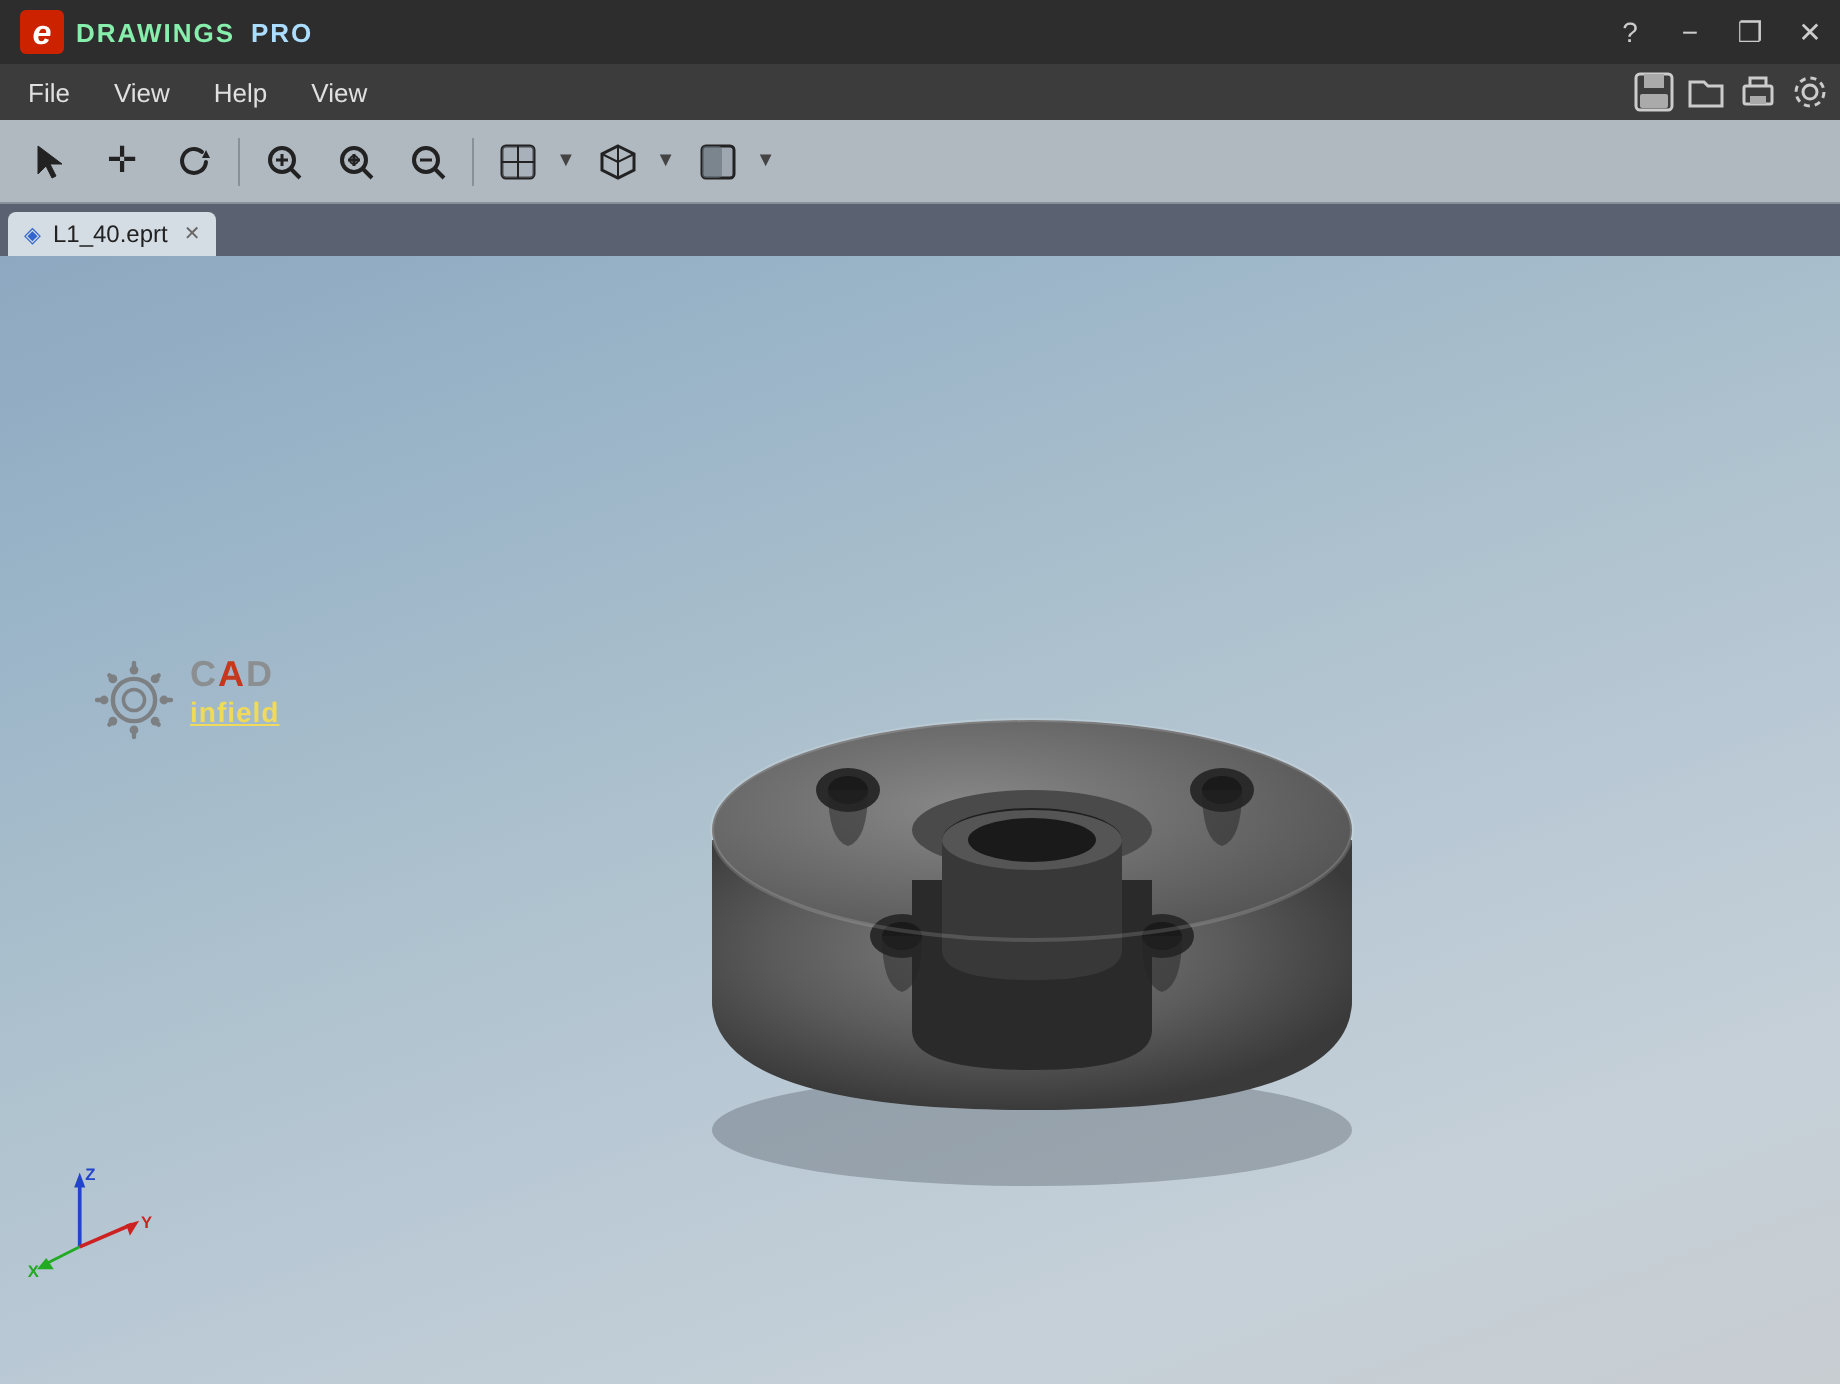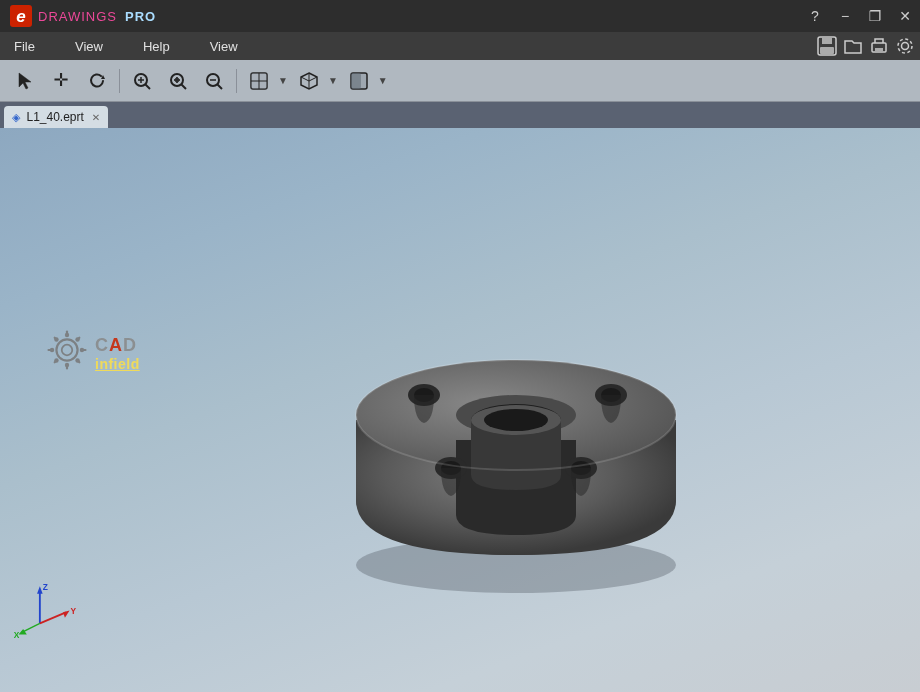--- a/index.html
+++ b/index.html
@@ -19,23 +19,23 @@
       align-items: center;
       padding-left: 8px;
       gap: 6px;
     }
     #app-logo {
       display: flex;
       align-items: center;
       gap: 4px;
     }
     #logo-drawings {
-      color: #ec4899;
+      color: #86efac;
       font-size: 13px;
-      font-weight: 400;
+      font-weight: 700;
       letter-spacing: 1px;
     }
     #logo-pro {
       color: #e8e8e8;
       font-size: 13px;
       font-weight: 600;
       letter-spacing: 1px;
     }
     #titlebar-right {
       display: flex;
@@ -55,21 +55,21 @@
     }
 
     
     #menubar {
       width: 100%;
       height: 28px;
       background: #3c3c3c;
       display: flex;
       align-items: center;
       padding: 0 4px;
-      gap: 20px;
+      gap: 2px;
     }
     .menu-item {
       color: #e0e0e0;
       font-size: 13px;
       padding: 4px 10px;
       cursor: pointer;
       border-radius: 2px;
     }
 
     
@@ -166,21 +166,21 @@
       width: 400px;
       height: 380px;
     }
 
     
     #watermark {
       position: absolute;
       left: 45px;
       top: 200px;
       display: flex;
-      align-items: flex-end;
+      align-items: flex-start;
       gap: 6px;
       opacity: 0.85;
     }
     #watermark-gear {
       width: 44px;
       height: 44px;
     }
     #watermark-text {
       display: flex;
       flex-direction: column;

